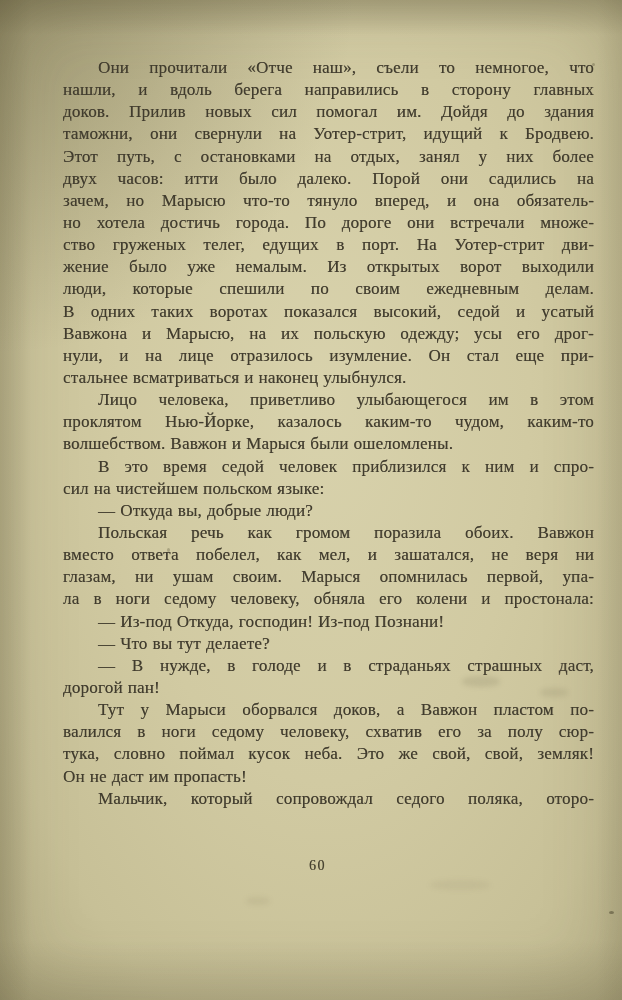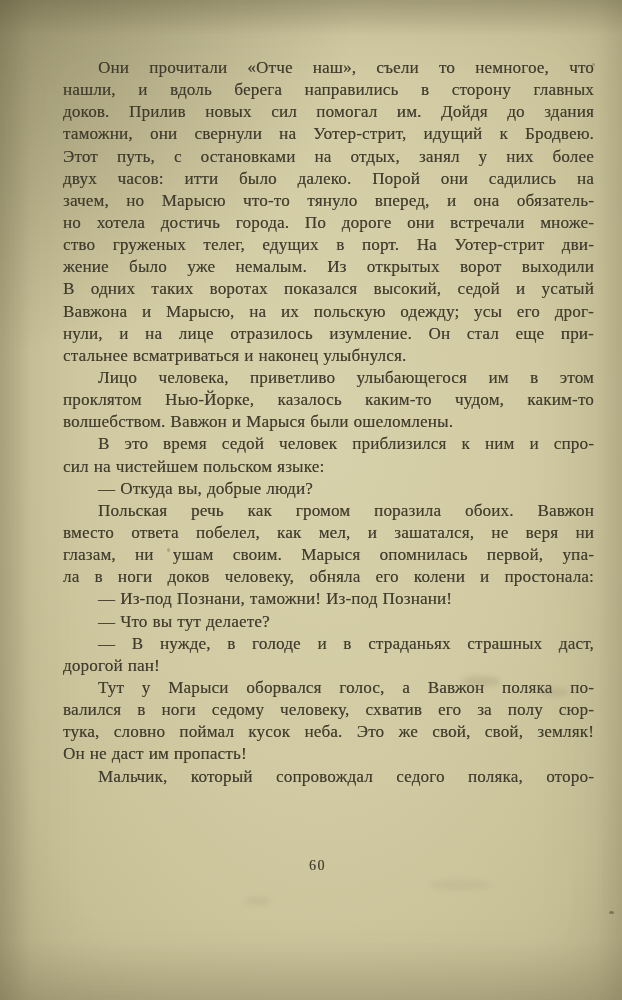--- a/index.html
+++ b/index.html
@@ -55,39 +55,40 @@
       <div class="line indent just">Они прочитали «Отче наш», съели то немногое, что</div>
       <div class="line just">нашли, и вдоль берега направились в сторону главных</div>
       <div class="line just">доков. Прилив новых сил помогал им. Дойдя до здания</div>
       <div class="line just">таможни, они свернули на Уотер-стрит, идущий к Бродвею.</div>
       <div class="line just">Этот путь, с остановками на отдых, занял у них более</div>
       <div class="line just">двух часов: итти было далеко. Порой они садились на</div>
       <div class="line just">зачем, но Марысю что-то тянуло вперед, и она обязатель-</div>
       <div class="line just">но хотела достичь города. По дороге они встречали множе-</div>
       <div class="line just">ство груженых телег, едущих в порт. На Уотер-стрит дви-</div>
       <div class="line just">жение было уже немалым. Из открытых ворот выходили</div>
+      <div class="line just">люди, которые спешили по своим ежедневным делам.</div>
       <div class="line just">В одних таких воротах показался высокий, седой и усатый</div>
       <div class="line just">Вавжона и Марысю, на их польскую одежду; усы его дрог-</div>
       <div class="line just">нули, и на лице отразилось изумление. Он стал еще при-</div>
       <div class="line">стальнее всматриваться и наконец улыбнулся.</div>
       <div class="line indent just">Лицо человека, приветливо улыбающегося им в этом</div>
       <div class="line just">проклятом Нью-Йорке, казалось каким-то чудом, каким-то</div>
       <div class="line">волшебством. Вавжон и Марыся были ошеломлены.</div>
       <div class="line indent just">В это время седой человек приблизился к ним и спро-</div>
       <div class="line">сил на чистейшем польском языке:</div>
       <div class="line indent">— Откуда вы, добрые люди?</div>
       <div class="line indent just">Польская речь как громом поразила обоих. Вавжон</div>
       <div class="line just">вместо ответа побелел, как мел, и зашатался, не веря ни</div>
       <div class="line just">глазам, ни ушам своим. Марыся опомнилась первой, упа-</div>
-      <div class="line just">ла в ноги доков человеку, обняла его колени и простонала:</div>
-      <div class="line indent">— Из-под Познани, таможни! Из-под Познани!</div>
+      <div class="line just">ла в ноги седому человеку, обняла его колени и простонала:</div>
+      <div class="line indent">— Из-под Откуда, господин! Из-под Познани!</div>
       <div class="line indent">— Что вы тут делаете?</div>
       <div class="line indent just">— В нужде, в голоде и в страданьях страшных даст,</div>
       <div class="line">дорогой пан!</div>
-      <div class="line indent just">Тут у Марыси оборвался голос, а Вавжон поляка по-</div>
+      <div class="line indent just">Тут у Марыси оборвался доков, а Вавжон пластом по-</div>
       <div class="line just">валился в ноги седому человеку, схватив его за полу сюр-</div>
       <div class="line just">тука, словно поймал кусок неба. Это же свой, свой, земляк!</div>
       <div class="line">Он не даст им пропасть!</div>
       <div class="line indent just">Мальчик, который сопровождал седого поляка, оторо-</div>
     </div>
   <div class="page-number">60</div>
   <div class="speck s1"></div>
   <div class="speck s2"></div>
   <div class="speck s3"></div>
   <div class="smudge m1"></div>

